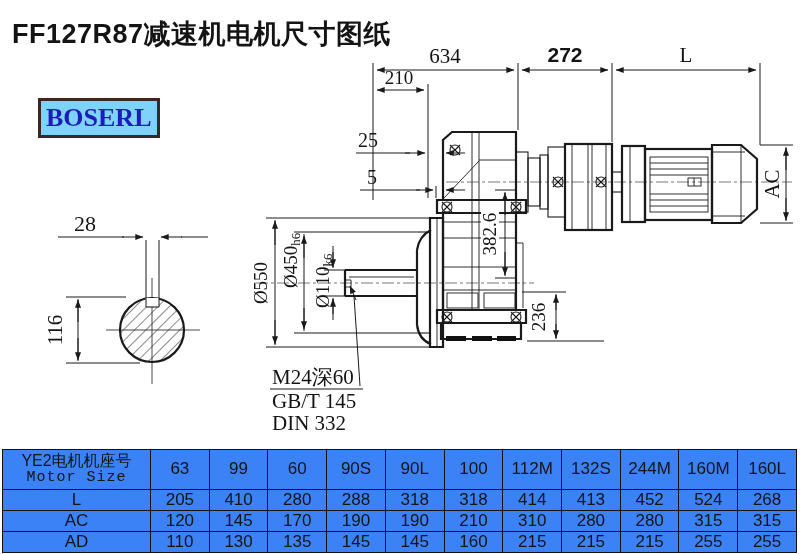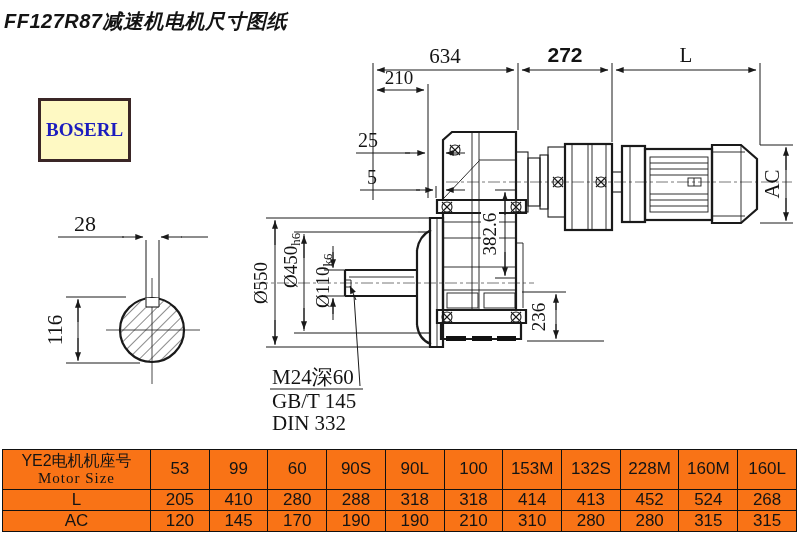--- a/index.html
+++ b/index.html
@@ -1,39 +1,39 @@
 <!DOCTYPE html>
 <html><head>
 <meta charset="utf-8">
 <style>
   html,body{margin:0;padding:0;background:#fff;}
   #page{position:relative;width:800px;height:554px;background:#fff;overflow:hidden;
         font-family:"Liberation Sans",sans-serif;color:#141414;}
-  #title{position:absolute;left:4px;top:8px;margin:0;font-size:20px;font-weight:bold;
-         letter-spacing:0.5px;color:#141414;font-family:"Liberation Sans",sans-serif;font-style:italic;}
-  #logo{position:absolute;left:38px;top:98px;border:3px solid #3a2626;background:#fef9c3;
-        padding:16px 5px;height:26px;line-height:26px;
-        font-family:"Liberation Serif",serif;font-weight:bold;font-size:19px;color:#1c1cbe;}
+  #title{position:absolute;left:4px;top:8px;margin:8px;font-size:27px;font-weight:bold;
+         letter-spacing:0.5px;color:#141414;font-family:"Liberation Sans",sans-serif;}
+  #logo{position:absolute;left:38px;top:98px;border:3px solid #3a2626;background:#7dd3fc;
+        padding:4px 5px;height:26px;line-height:26px;
+        font-family:"Liberation Serif",serif;font-weight:bold;font-size:26px;color:#1c1cbe;}
   svg text{fill:#141414;}
   .ds{font-family:"Liberation Serif",serif;font-size:20px;}
   .db{font-family:"Liberation Sans",sans-serif;font-size:20px;font-weight:bold;}
   .f19{font-size:19px;} .f21{font-size:21px;} .f22{font-size:22px;}
   .ln{stroke:#1a1a1a;stroke-width:1.1;fill:none;}
   .thk{stroke:#1a1a1a;stroke-width:2.2;fill:none;}
   .thin{stroke:#1a1a1a;stroke-width:0.9;fill:none;}
   .dim{stroke:#1a1a1a;stroke-width:1;fill:none;}
   .cl{stroke:#6a6a6a;stroke-width:0.9;fill:none;stroke-dasharray:12 3 3 3;}
   .cross{stroke:#333;stroke-width:0.9;fill:none;}
   #dimtable{position:absolute;left:2px;top:449px;width:795px;border-collapse:collapse;
-            table-layout:fixed;background:#f97316;}
+            table-layout:fixed;background:#3b82f6;}
   #dimtable td{border:1.6px solid #111;text-align:center;vertical-align:middle;
                padding:0;font-size:17px;line-height:1.1;height:20px;overflow:hidden;}
   #dimtable tr.hdr td{height:39px;}
   #dimtable .cn{font-size:16px;}
-  #dimtable .en{font-family:Liberation Serif, serif;font-size:15px;letter-spacing:1px;}
+  #dimtable .en{font-family:Liberation Mono, monospace;font-size:15px;letter-spacing:1px;}
 </style>
 </head>
 <body>
 
 <div id="page">
 
   <h1 id="title">FF127R87减速机电机尺寸图纸</h1>
 
   <div id="logo">BOSERL</div>
 
@@ -281,29 +281,29 @@
   <table id="dimtable">
     <colgroup>
         <col style="width:148px">
       </colgroup>
     <tbody>
         <tr class="hdr">
           <td>
             <div class="cn">YE2电机机座号</div>
             <div class="en">Motor Size</div>
           </td>
-          <td>53</td>
+          <td>63</td>
           <td>99</td>
           <td>60</td>
           <td>90S</td>
           <td>90L</td>
           <td>100</td>
-          <td>153M</td>
+          <td>112M</td>
           <td>132S</td>
-          <td>228M</td>
+          <td>244M</td>
           <td>160M</td>
           <td>160L</td>
         </tr>
         <tr>
           <td>L</td>
           <td>205</td>
           <td>410</td>
           <td>280</td>
           <td>288</td>
           <td>318</td>
@@ -321,16 +321,30 @@
           <td>170</td>
           <td>190</td>
           <td>190</td>
           <td>210</td>
           <td>310</td>
           <td>280</td>
           <td>280</td>
           <td>315</td>
           <td>315</td>
         </tr>
+        <tr>
+          <td>AD</td>
+          <td>110</td>
+          <td>130</td>
+          <td>135</td>
+          <td>145</td>
+          <td>145</td>
+          <td>160</td>
+          <td>215</td>
+          <td>215</td>
+          <td>215</td>
+          <td>255</td>
+          <td>255</td>
+        </tr>
       </tbody>
   </table>
 
 </div>
 
 </body></html>

